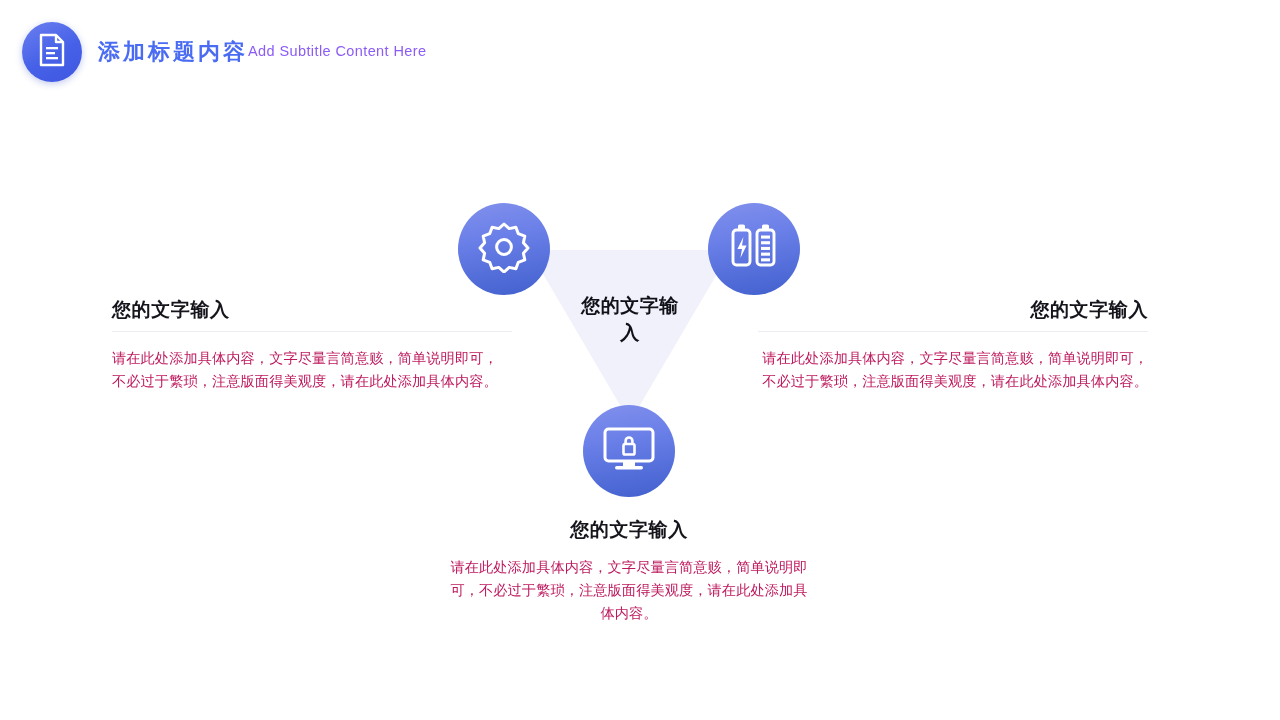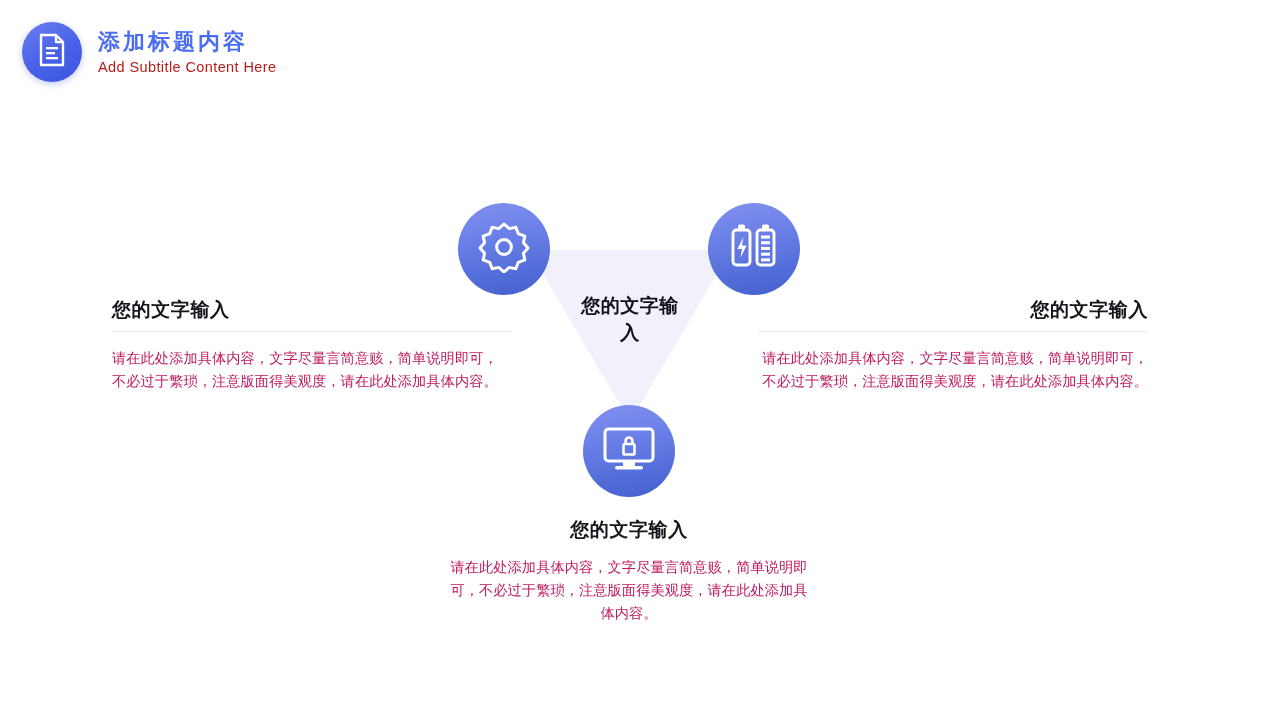--- a/index.html
+++ b/index.html
@@ -44,27 +44,27 @@
     display:flex; align-items:center; gap:16px;
     z-index:12;
   }
   .logo-circle {
     width:60px; height:60px; border-radius:50%;
     background:linear-gradient(150deg,#6b7ff0 0%,#4661e8 55%,#3f56e0 100%);
     display:flex; align-items:center; justify-content:center;
     box-shadow:0 2px 7px rgba(60,80,200,.30);
     flex:0 0 auto;
   }
-  .header-text { display:flex; flex-direction:column; justify-content:center; }
+  .header-text { display:flex; flex-direction:row; justify-content:center; }
   .header-title {
     font-size:22px; font-weight:bold; color:#4a6cf2;
     letter-spacing:3px; line-height:1.15; white-space:nowrap;
   }
   .header-sub {
-    font-size:14.5px; color:#b91c1c; letter-spacing:.4px;
+    font-size:14.5px; color:#8b5cf6; letter-spacing:.4px;
     margin-top:4px; white-space:nowrap;
   }
 
   
   .triangle {
     position:absolute;
     left:529px; top:250px;
     width:0; height:0;
     border-left:101px solid transparent;
     border-right:101px solid transparent;

